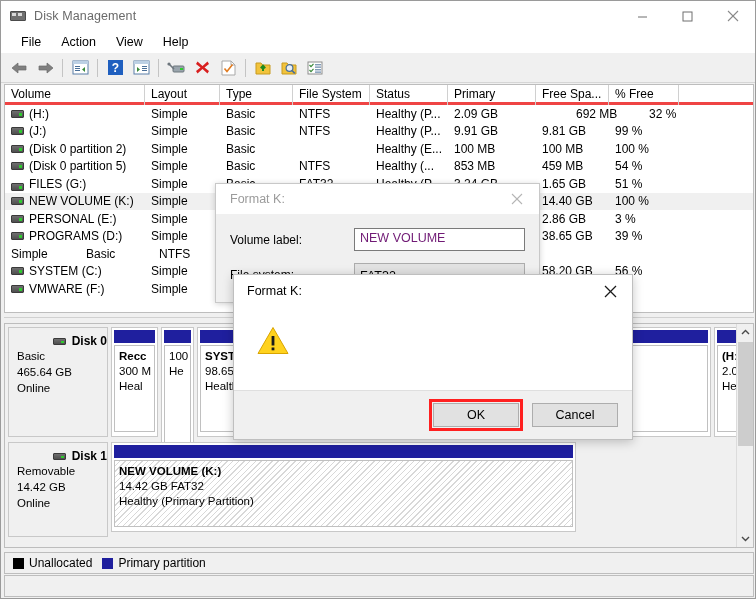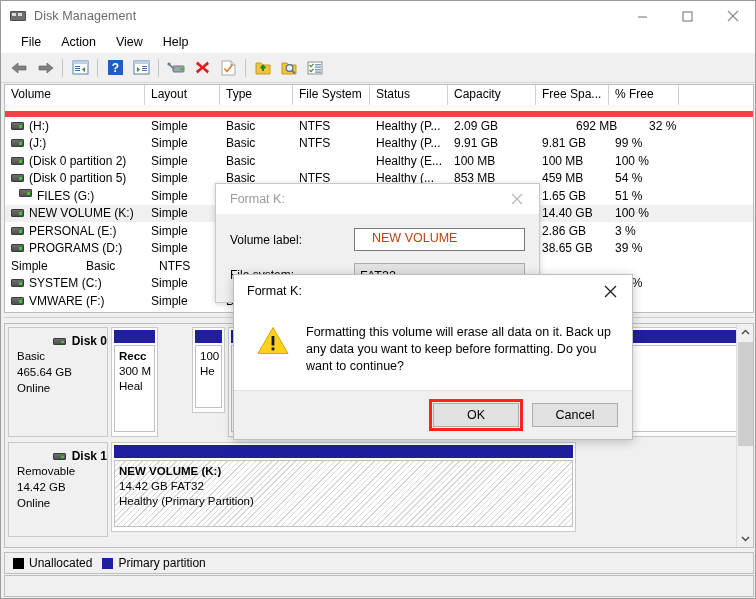--- a/index.html
+++ b/index.html
@@ -64,23 +64,23 @@
   .tsep { width: 1px; height: 18px; background: #c4c4c4; margin: 0 4px; }
 
   
   .listpane {
     position: absolute; top: 83px; left: 3px; width: 750px; height: 229px;
     background: #ffffff;
     border: 1px solid #bdbdbd;
     overflow: hidden;
   }
   .lheader {
-    display: flex; height: 32px;
+    display: flex; height: 20px;
     background: #ffffff;
-    border-bottom: 6px solid #ef4444;
+    border-bottom: 3px solid #ef4444;
   }
   .lh {
     font-size: 12px; color: #000;
     padding: 2px 0 0 6px;
     border-right: 1px solid #d0d0d0;
     overflow: hidden; white-space: nowrap;
     height: 20px;
   }
   .lrow { display: flex; height: 17.5px; align-items: center; }
   .lrow.sel { background: #f0f0f0; }
@@ -203,22 +203,22 @@
   .fmtdlg .dclose {
     margin-left: auto; width: 44px; height: 30px;
     display:flex; align-items:center; justify-content:center;
   }
   .fmtdlg .dbody { padding: 14px 14px 0 14px; }
   .frow { display: flex; align-items: center; margin-bottom: 12px; }
   .flabel { font-size: 12px; color: #000; width: 124px; }
   .finput {
     flex: 1; height: 23px; background: #ffffff;
     border: 1px solid #7a7a7a;
-    font-size: 12.5px; color: #c2410c;
-    padding: 2px 0 0 17px;
+    font-size: 12.5px; color: #701a75;
+    padding: 2px 0 0 5px;
   }
   .fselect {
     flex: 1; height: 23px; background: #e2e2e2;
     border: 1px solid #acacac;
     font-size: 12.5px; color: #000;
     padding: 2px 0 0 5px;
     display: flex; align-items: center;
     position: relative;
   }
   .fselect .chev { position: absolute; right: 7px; top: 6px; }
@@ -388,21 +388,21 @@
     </div>
   </div>
 
   <div class="listpane">
     <div class="lheader">
       <div class="lh" style="width:140px">Volume</div>
       <div class="lh" style="width:75px">Layout</div>
       <div class="lh" style="width:73px">Type</div>
       <div class="lh" style="width:77px">File System</div>
       <div class="lh" style="width:78px">Status</div>
-      <div class="lh" style="width:88px">Capacity</div>
+      <div class="lh" style="width:88px">Primary</div>
       <div class="lh" style="width:73px">Free Spa...</div>
       <div class="lh" style="width:70px">% Free</div>
       <div class="lh" style="width:74px;border-right:none"></div>
     </div>
     <div id="volume-rows">
         <div class="lrow">
           <div class="lc" style="width: 140px; display: flex; align-items: center; padding-left: 0px;">
             <span class="drvicon"></span>
             <span>(H:)</span>
           </div>
@@ -447,21 +447,21 @@
           </div>
           <div class="lc" style="width: 75px;">Simple</div>
           <div class="lc" style="width: 73px;">Basic</div>
           <div class="lc" style="width: 77px;">NTFS</div>
           <div class="lc" style="width: 78px;">Healthy (...</div>
           <div class="lc" style="width: 88px;">853 MB</div>
           <div class="lc" style="width: 73px;">459 MB</div>
           <div class="lc" style="width: 70px;">54 %</div>
         </div>
         <div class="lrow">
-          <div class="lc" style="width: 140px; display: flex; align-items: flex-start; padding-left: 8px;">
+          <div class="lc" style="width: 140px; display: flex; align-items: flex-end; padding-left: 0px;">
             <span class="drvicon"></span>
             <span>FILES (G:)</span>
           </div>
           <div class="lc" style="width: 75px;">Simple</div>
           <div class="lc" style="width: 73px;">Basic</div>
           <div class="lc" style="width: 77px;">FAT32</div>
           <div class="lc" style="width: 78px;">Healthy (P...</div>
           <div class="lc" style="width: 88px;">3.24 GB</div>
           <div class="lc" style="width: 73px;">1.65 GB</div>
           <div class="lc" style="width: 70px;">51 %</div>
@@ -561,21 +561,21 @@
       </div>
       <div class="partstrip" id="disk0-parts">
           <div class="part" style="width: 47px; height: 110px;">
             <div class="cap"></div>
             <div class="pbody">
               <div class="pname">Recc</div>
               <div>300 M</div>
               <div>Heal</div>
             </div>
           </div>
-          <div class="part" style="width: 33px; height: 86px; margin-left: 31px;">
+          <div class="part" style="width: 33px; height: 130px;">
             <div class="cap"></div>
             <div class="pbody">
               <div class="pname"></div>
               <div>100</div>
               <div>He</div>
             </div>
           </div>
           <div class="part" style="width: 60px; height: 110px;">
             <div class="cap"></div>
             <div class="pbody">
@@ -693,21 +693,20 @@
       </div>
     </div>
     <div class="cbody">
       <div class="warnicon">
         <svg width="32" height="29" viewBox="0 0 32 29">
           <path d="M16 1.5 L31 27.5 L1 27.5 Z" fill="#ffd21e" stroke="#d9a400" stroke-width="1"></path>
           <rect x="14.6" y="10" width="2.8" height="9.5" fill="#1a1a1a"></rect>
           <rect x="14.6" y="21.5" width="2.8" height="2.8" fill="#1a1a1a"></rect>
         </svg>
       </div>
-      <div class="cmsg">Formatting this volume will erase all data on it. Back up any data you want to keep before formatting. Do you want to continue?</div>
     </div>
     <div class="cfooter">
       <span class="okwrap" id="okwrap" style="border-color: rgb(255, 32, 32);">
         <span class="dbtn">OK</span>
       </span>
       <span class="dbtn">Cancel</span>
     </div>
   </div>
 
 </div>

